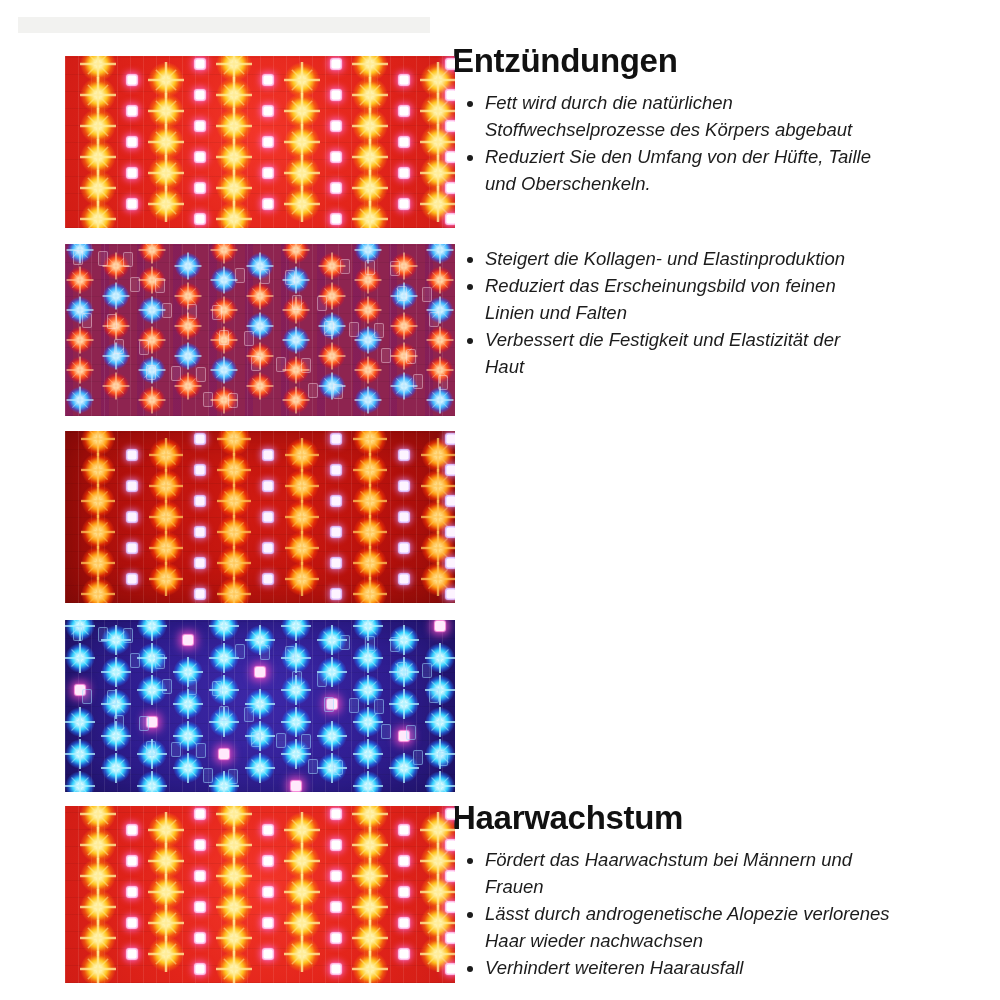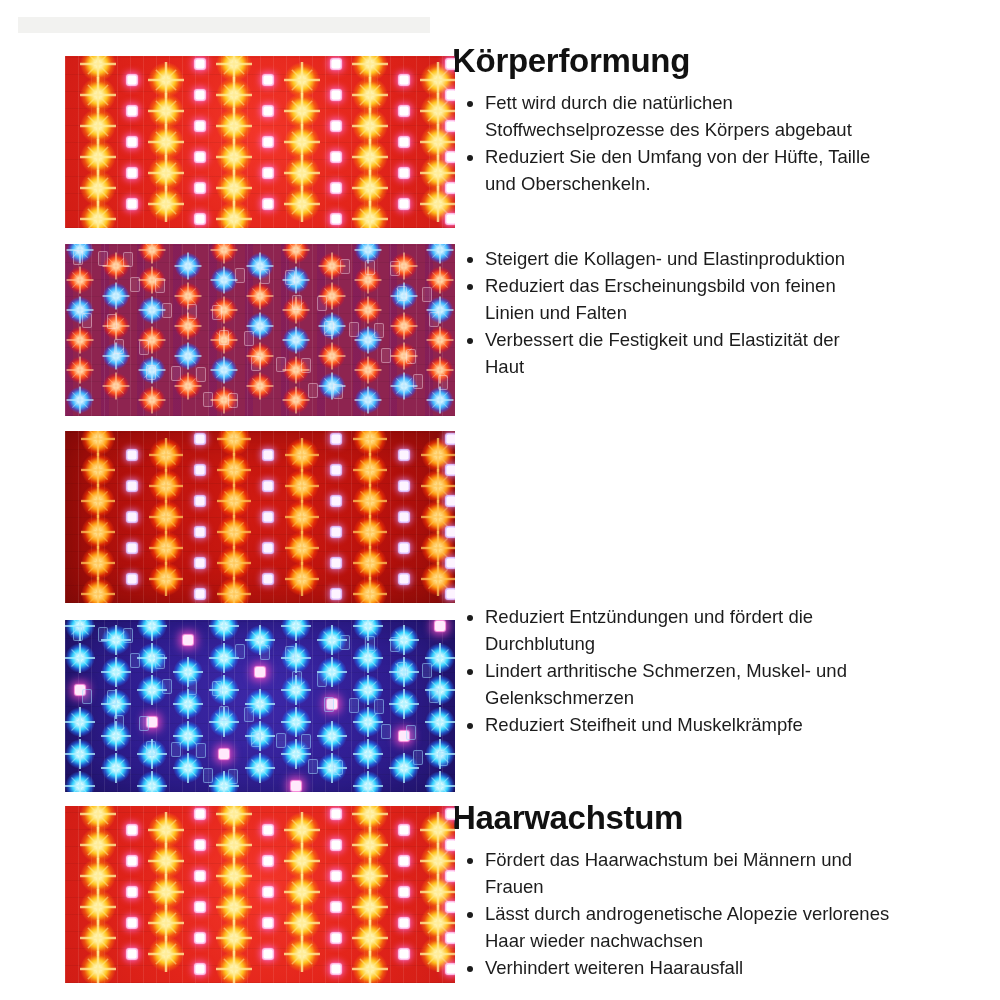--- a/index.html
+++ b/index.html
@@ -54,21 +54,21 @@
     box-shadow:0 0 1px 1px #e0c4ff, 0 0 6px 3px rgba(220,150,255,.7);}
   .dot-pinksq{width:10px;height:10px;border-radius:2px;background:#ffe9fb;
     box-shadow:0 0 1px 1px #ff9ae0, 0 0 8px 4px rgba(255,80,200,.8);}
 
   .chip{width:8px;height:13px;border:1px solid rgba(255,230,240,.4);border-radius:2px;background:rgba(255,255,255,.08);}
   .chip-blue{border-color:rgba(160,220,255,.5);background:rgba(140,200,255,.12);}
 
   
   .info{position:absolute;left:452px;width:512px;color:#1c1c1c;}
   .info h2{margin:0;font-size:33px;line-height:1.18;font-weight:800;letter-spacing:-.3px;color:#111;}
-  .info ul{margin:8px 0 0;padding:0 0 0 33px;}
+  .info ul{margin:8px 0 0;padding:0 0 0 33px;font-style:italic;}
   .info li{font-size:18.5px;line-height:27px;white-space:pre-line;}
   .sec1{top:42px;} .sec2{top:237px;} .sec3{top:440px;} .sec4{top:595px;} .sec5{top:799px;}
 </style>
 </head>
 <body>
 
 <div class="top-strip"></div>
 
 <figure class="panel panel1 p-red">
     <i class="led star star-yellow" style="left: 33px; top: 8px;"></i>
@@ -479,21 +479,21 @@
     <i class="led dot dot-pink" style="left: 339px; top: 148px;"></i>
     <i class="led dot dot-pink" style="left: 386px; top: 8px;"></i>
     <i class="led dot dot-pink" style="left: 386px; top: 39px;"></i>
     <i class="led dot dot-pink" style="left: 386px; top: 70px;"></i>
     <i class="led dot dot-pink" style="left: 386px; top: 101px;"></i>
     <i class="led dot dot-pink" style="left: 386px; top: 132px;"></i>
     <i class="led dot dot-pink" style="left: 386px; top: 163px;"></i>
   </figure>
 
 <section class="info sec1">
-  <h2>Körperformung</h2>
+  <h2>Entzündungen</h2>
   <ul>
     <li>Fett wird durch die natürlichen
 Stoffwechselprozesse des Körpers abgebaut</li>
     <li>Reduziert Sie den Umfang von der Hüfte, Taille
 und Oberschenkeln.</li>
   </ul>
 </section>
 
 <section class="info sec2">
   <ul>
@@ -502,27 +502,20 @@
 Linien und Falten</li>
     <li>Verbessert die Festigkeit und Elastizität der
 Haut</li>
   </ul>
 </section>
 
 <section class="info sec3">
 </section>
 
 <section class="info sec4">
-  <ul>
-    <li>Reduziert Entzündungen und fördert die
-Durchblutung</li>
-    <li>Lindert arthritische Schmerzen, Muskel- und
-Gelenkschmerzen</li>
-    <li>Reduziert Steifheit und Muskelkrämpfe</li>
-  </ul>
 </section>
 
 <section class="info sec5">
   <h2>Haarwachstum</h2>
   <ul>
     <li>Fördert das Haarwachstum bei Männern und
 Frauen</li>
     <li>Lässt durch androgenetische Alopezie verlorenes
 Haar wieder nachwachsen</li>
     <li>Verhindert weiteren Haarausfall</li>

